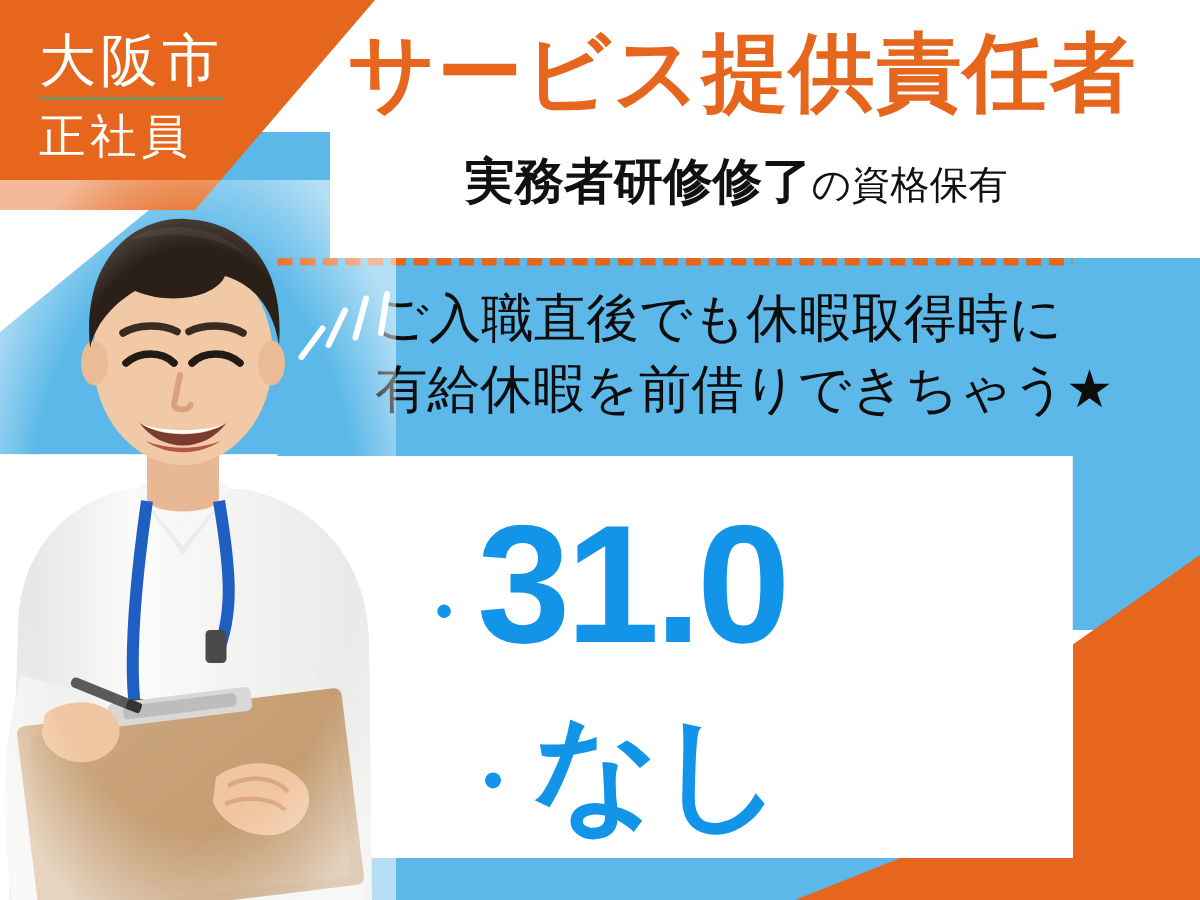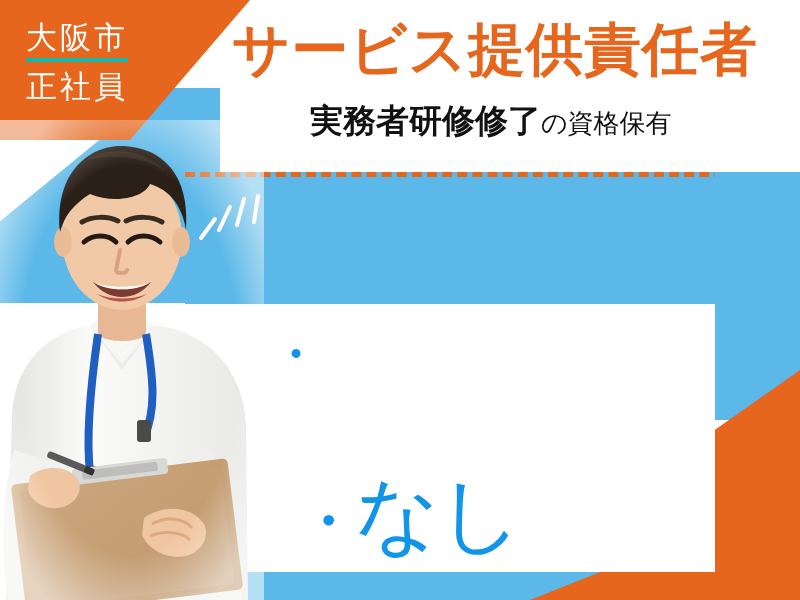--- a/index.html
+++ b/index.html
@@ -32,24 +32,24 @@
   }
   .badge-text {
     position: absolute;
     left: 26px;
     top: 22px;
     z-index: 7;
     color: #ffffff;
     line-height: 1.0;
   }
   .badge-line1 {
-    font-size: 31px;
+    font-size: 38px;
     letter-spacing: 3px;
     padding-bottom: 5px;
-    border-bottom: 4px solid #14b8a6;
+    border-bottom: 1px solid #14b8a6;
     display: inline-block;
     white-space: nowrap;
   }
   .badge-line2 {
     font-size: 31px;
     letter-spacing: 3px;
     display: block;
     margin-top: 9px;
     white-space: nowrap;
   }
@@ -212,21 +212,21 @@
     display: flex;
     align-items: baseline;
   }
   .ot-label {
     font-size: 56px;
     font-weight: bold;
     letter-spacing: -1px;
   }
   .ot-strong {
     font-size: 83px;
-    font-weight: normal;
+    font-weight: bold;
     letter-spacing: -2px;
     position: relative;
     top: 3px;
   }
 
   
   .bottom-strip-blue {
     position: absolute;
     left: 190px;
     top: 572px;
@@ -261,20 +261,22 @@
 
 <div id="banner">
 
   <div class="blue-wedge"></div>
 
   <div class="blue-band"></div>
   <div class="blue-right-bar"></div>
   <div class="right-bar-orange"></div>
 
   <div class="band-text">
+    <div>ご入職直後でも休暇取得時に</div>
+    <div>有給休暇を前借りできちゃう★</div>
   </div>
 
   <svg class="sparkles" viewBox="0 0 70 62">
     <g stroke="#ffffff" stroke-width="4" stroke-linecap="round">
       <line x1="5" y1="52" x2="19" y2="33"></line>
       <line x1="23" y1="44" x2="34" y2="21"></line>
       <line x1="41" y1="39" x2="48" y2="13"></line>
       <line x1="58" y1="36" x2="62" y2="10"></line>
     </g>
   </svg>
@@ -288,20 +290,21 @@
   </div>
 
   <div class="main-title">サービス提供責任者</div>
 
   <div class="sub-title">
     <span class="sub-strong">実務者研修修了</span><span class="sub-light">の資格保有</span>
   </div>
 
   <div class="salary-row">
     <span class="salary-label">・</span>
+      <span class="salary-number">31.0</span>
   </div>
 
   <div class="overtime-row">
     <span class="ot-label">・</span>
       <span class="ot-strong">なし</span>
   </div>
 
   <div class="bottom-strip-blue"></div>
   <div class="bottom-strip-orange"></div>
 

